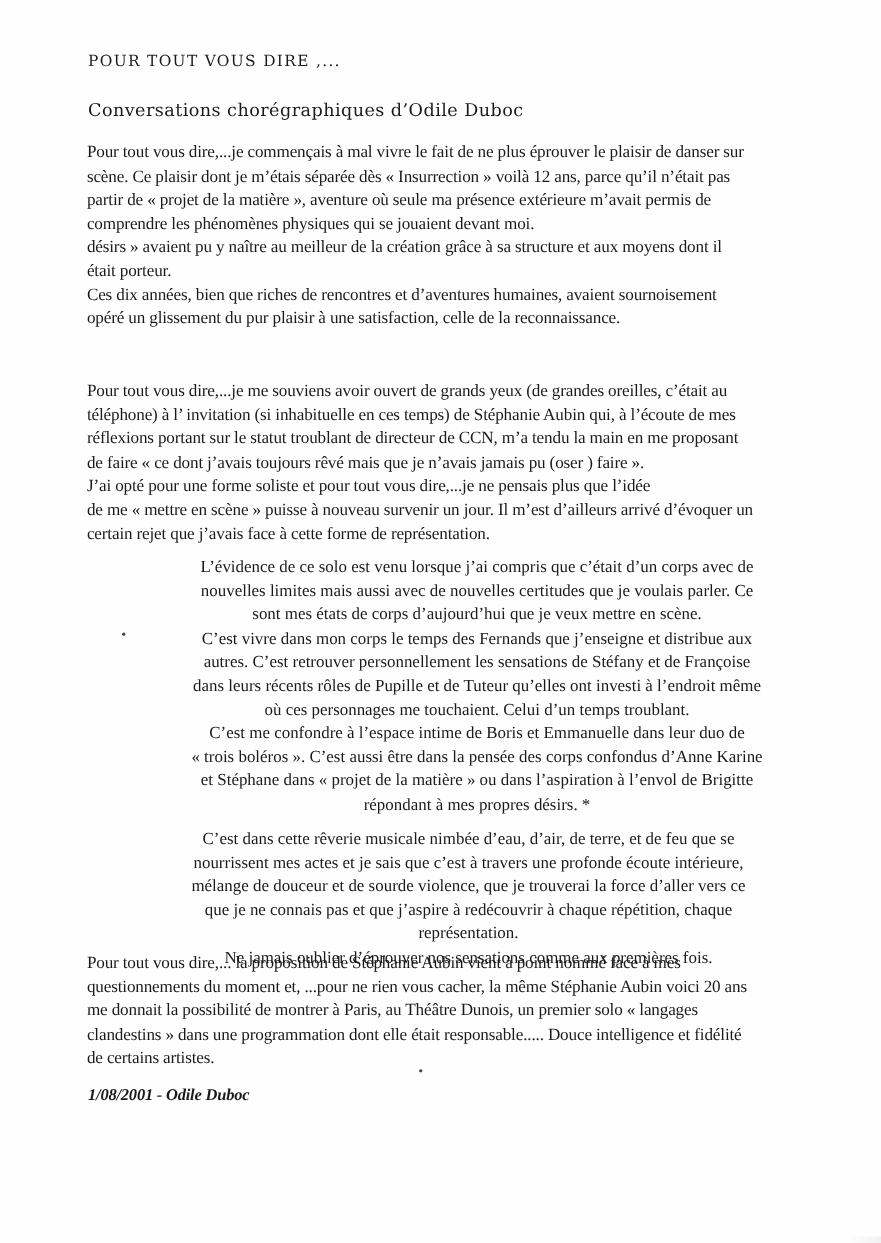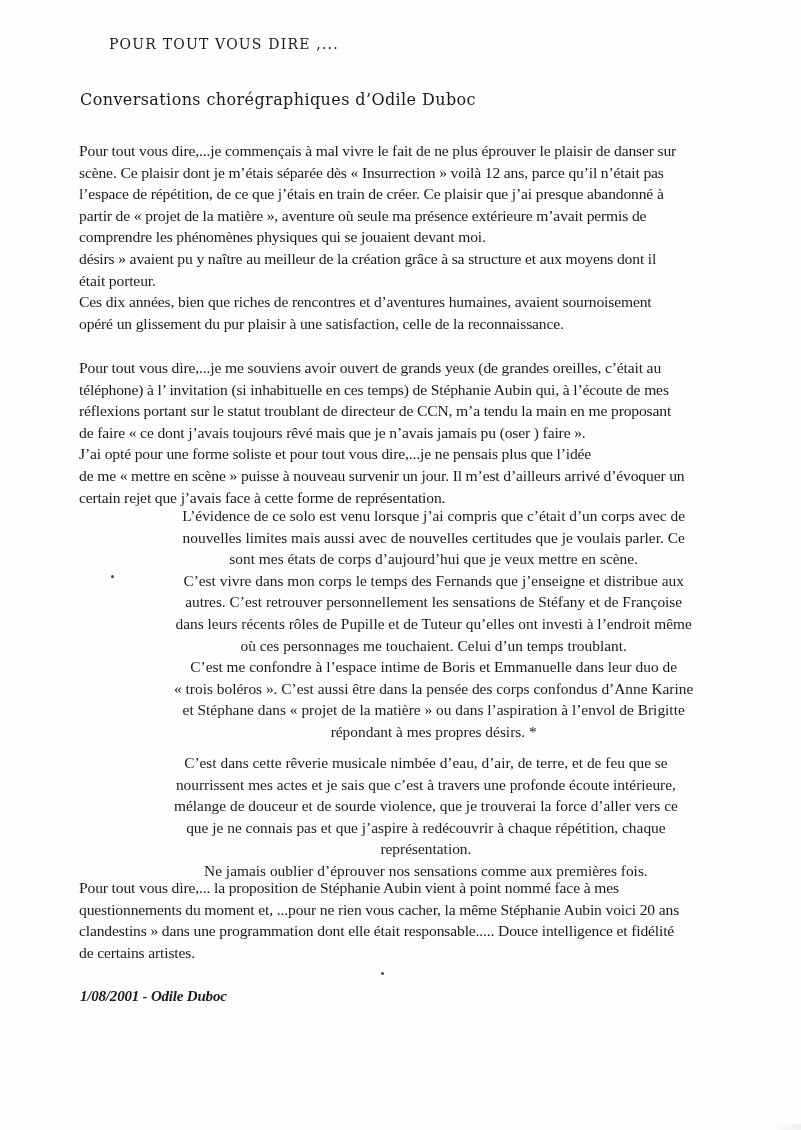--- a/index.html
+++ b/index.html
@@ -1,25 +1,25 @@
 <!DOCTYPE html>
 <html><head>
 <meta charset="utf-8">
 <style>
   html, body { margin: 0; padding: 0; }
   body {
     width: 801px; height: 1130px; background: #ffffff; position: relative; overflow: hidden;
     font-family: "Liberation Serif", "DejaVu Serif", serif; color: #1a1a1a;
   }
   .page { position: absolute; left: 0; top: 0; width: 801px; height: 1130px; background: #fefefe; }
-  .title { position: absolute; left: 80px; top: 36px; font-size: 15.5px; letter-spacing: 1.2px; font-family: "DejaVu Serif", serif; font-size: 14px; margin-left: 29px; }
+  .title { position: absolute; left: 80px; top: 48px; font-size: 15.5px; letter-spacing: 1.2px; font-family: "DejaVu Serif", serif; font-size: 14px; }
   .subtitle { position: absolute; left: 80px; top: 90px; font-family: "DejaVu Serif", serif; font-size: 16px; letter-spacing: 0.4px; }
   .block { position: absolute; font-size: 15.6px; line-height: 21.6px; }
   .block .ln { white-space: nowrap; display: block; height: 21.6px; }
-  .main { left: 79px; margin-top: 12px; }
+  .main { left: 79px; }
   .condensed { letter-spacing: -0.15px; }
   .indented { left: 174px; font-size: 15.4px; text-align: center; }
   .p1 { top: 128px; }
   .p2 { top: 345px; }
   .p3 { top: 505px; }
   .p4 { top: 752px; }
   .p5 { top: 865px; }
   .signature { position: absolute; left: 80px; top: 988px; font-size: 15px; font-style: italic; font-weight: bold; letter-spacing: -0.2px; }
   .footnote { position: absolute; left: 67px; top: 1030px; font-size: 14.2px; font-style: italic; line-height: 21px; }
   .footnote .ln { display: block; white-space: nowrap; }
@@ -33,21 +33,20 @@
 </head>
 <body>
 
 <div class="page">
   <div class="title">POUR TOUT VOUS DIRE ,...</div>
   <div class="subtitle">Conversations chorégraphiques d’Odile Duboc</div>
 
   <div class="block main condensed p1">
       <span class="ln">Pour tout vous dire,...je commençais à mal vivre le fait de ne plus éprouver le plaisir de danser sur</span>
       <span class="ln">scène. Ce plaisir dont je m’étais séparée dès « Insurrection » voilà 12 ans, parce qu’il n’était pas</span>
-      <span class="ln">l’espace de répétition, de ce que j’étais en train de créer. Ce plaisir que j’ai presque abandonné à</span>
       <span class="ln">partir de « projet de la matière », aventure où seule ma présence extérieure m’avait permis de</span>
       <span class="ln">comprendre les phénomènes physiques qui se jouaient devant moi.</span>
       <span class="ln">désirs » avaient pu y naître au meilleur de la création grâce à sa structure et aux moyens dont il</span>
       <span class="ln">était porteur.</span>
       <span class="ln">Ces dix années, bien que riches de rencontres et d’aventures humaines, avaient sournoisement</span>
       <span class="ln">opéré un glissement du pur plaisir à une satisfaction, celle de la reconnaissance.</span>
     </div>
   <div class="block main condensed p2">
       <span class="ln">Pour tout vous dire,...je me souviens avoir ouvert de grands yeux (de grandes oreilles, c’était au</span>
       <span class="ln">téléphone) à l’ invitation (si inhabituelle en ces temps) de Stéphanie Aubin qui, à l’écoute de mes</span>
@@ -74,20 +73,21 @@
       <span class="ln">C’est dans cette rêverie musicale nimbée d’eau, d’air, de terre, et de feu que se</span>
       <span class="ln">nourrissent mes actes et je sais que c’est à travers une profonde écoute intérieure,</span>
       <span class="ln">mélange de douceur et de sourde violence, que je trouverai la force d’aller vers ce</span>
       <span class="ln">que je ne connais pas et que j’aspire à redécouvrir à chaque répétition, chaque</span>
       <span class="ln">représentation.</span>
       <span class="ln">Ne jamais oublier d’éprouver nos sensations comme aux premières fois.</span>
     </div>
   <div class="block main condensed p5">
       <span class="ln">Pour tout vous dire,... la proposition de Stéphanie Aubin vient à point nommé face à mes</span>
       <span class="ln">questionnements du moment et, ...pour ne rien vous cacher, la même Stéphanie Aubin voici 20 ans</span>
+      <span class="ln">me donnait la possibilité de montrer à Paris, au Théâtre Dunois, un premier solo « langages</span>
       <span class="ln">clandestins » dans une programmation dont elle était responsable..... Douce intelligence et fidélité</span>
       <span class="ln">de certains artistes.</span>
     </div>
 
   <div class="signature">1/08/2001  -  Odile Duboc</div>
 
 
   <div class="dot dot-a"></div>
   <div class="dot dot-b"></div>
   <div class="edge-shadow"></div>

